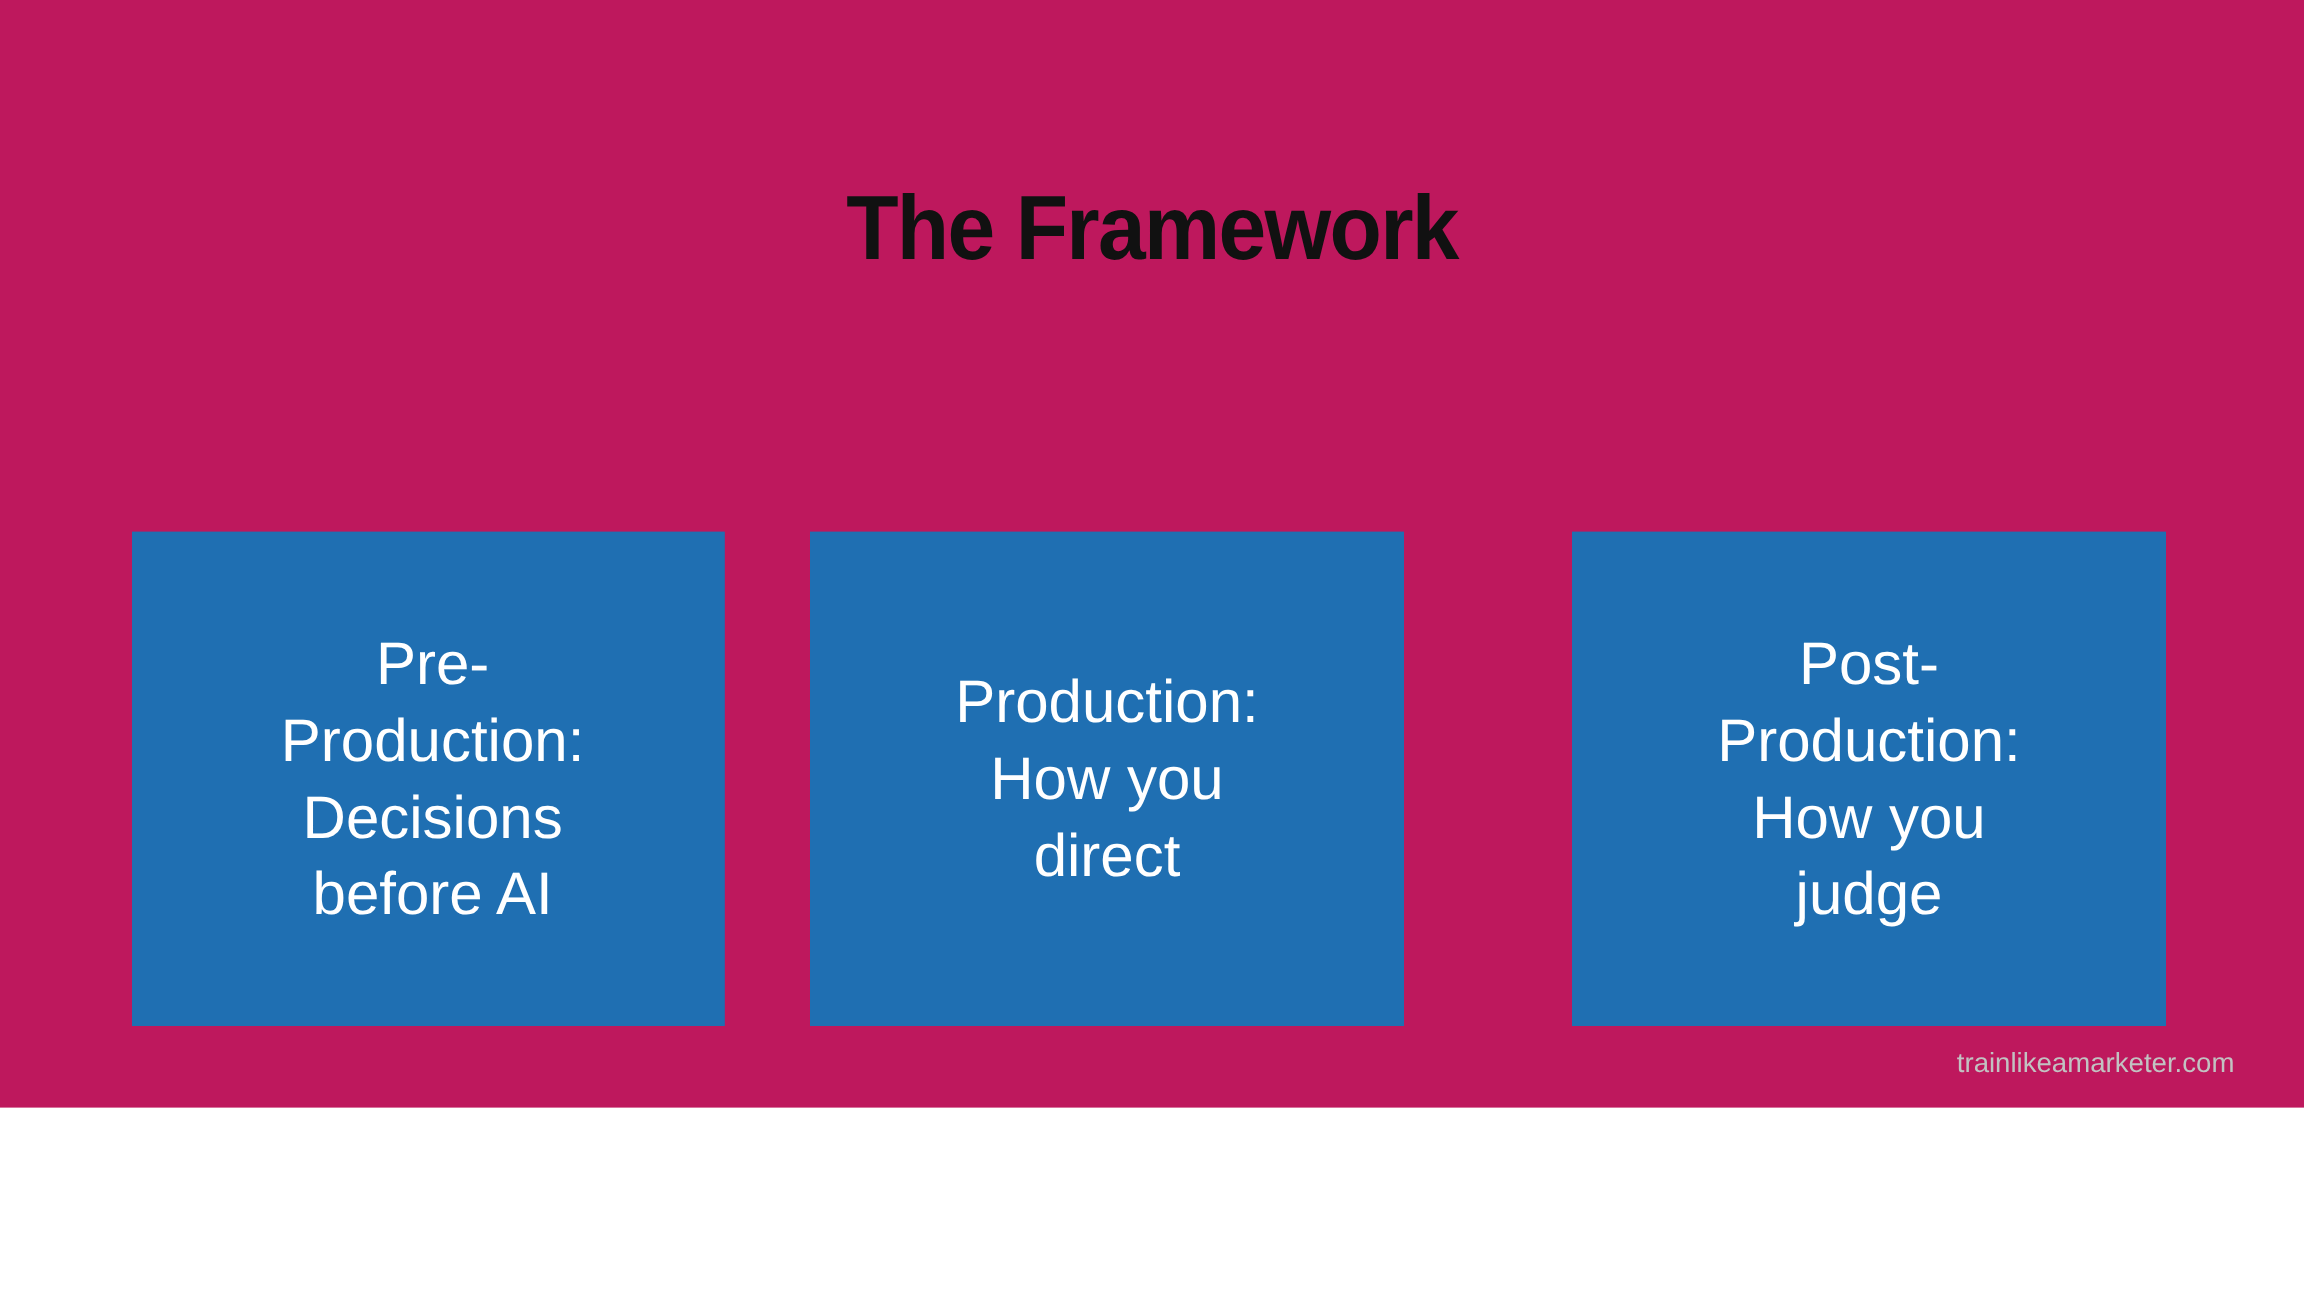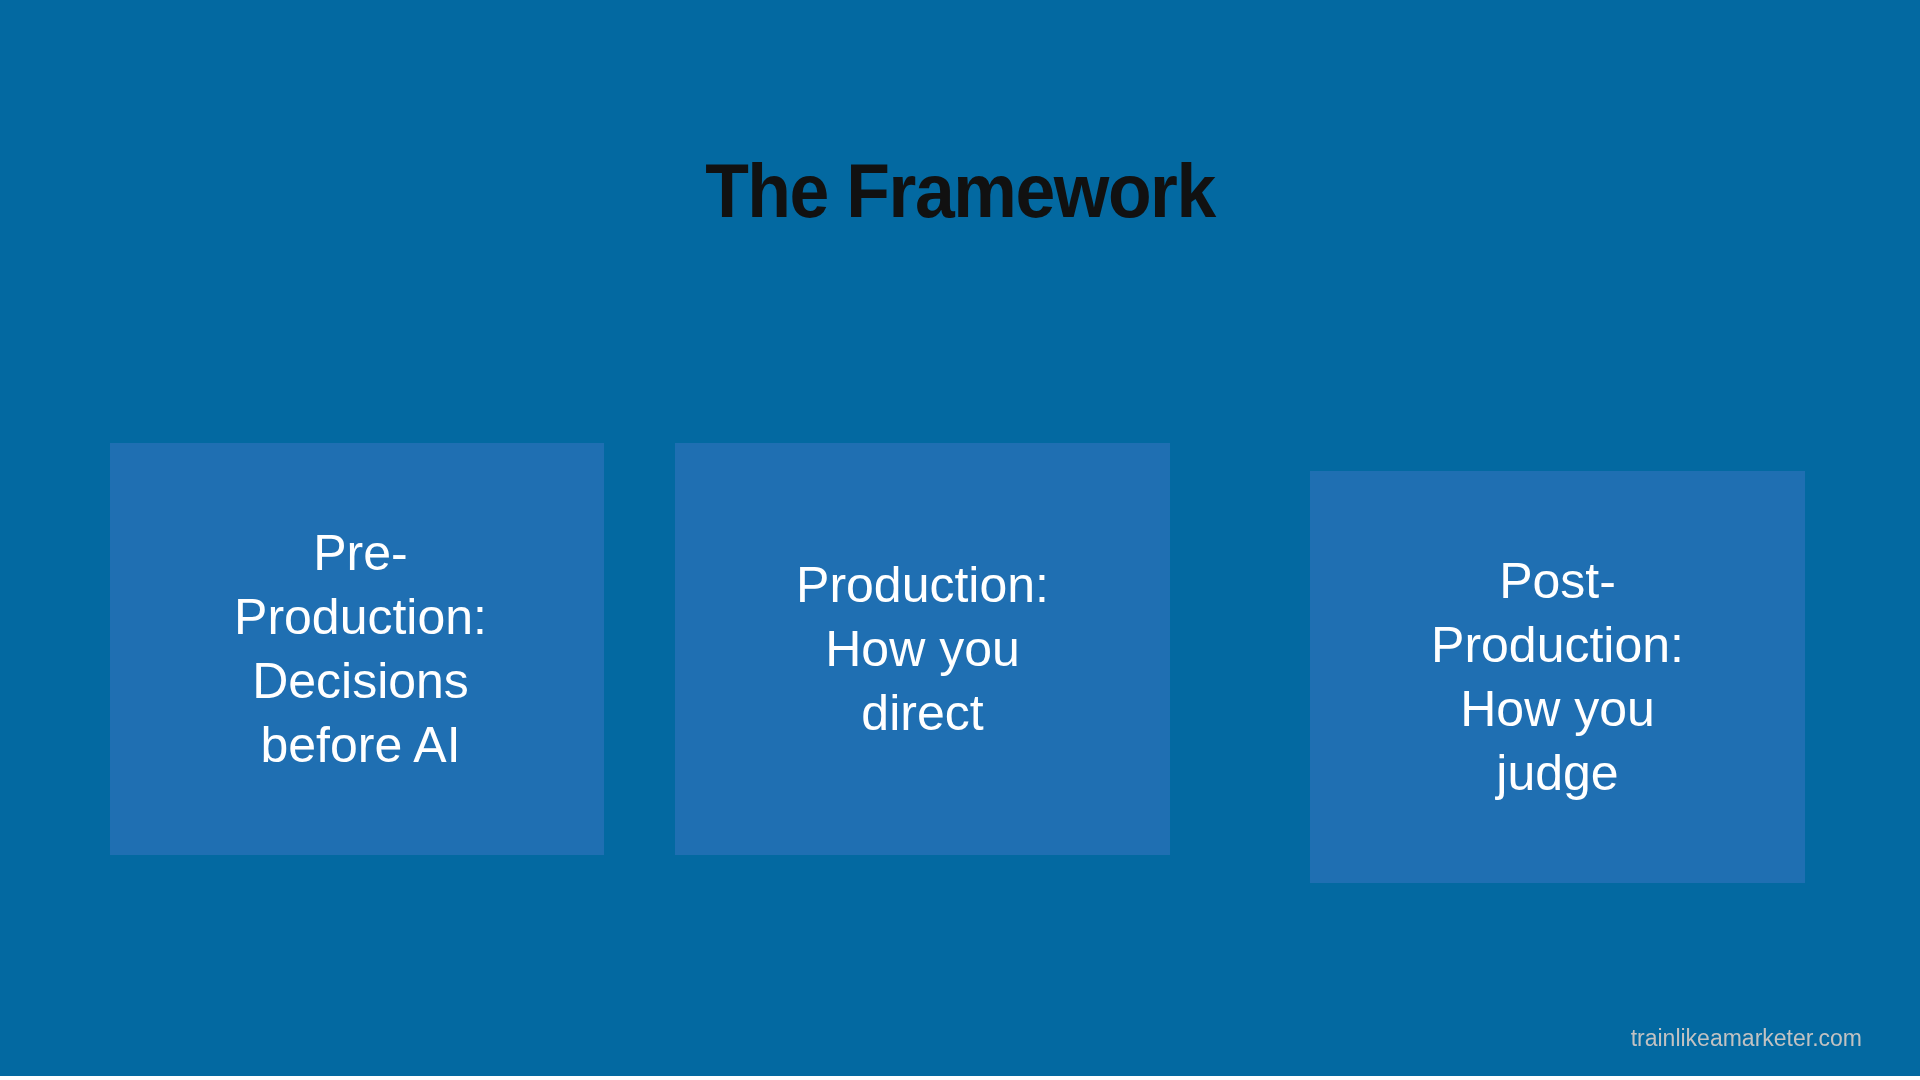--- a/index.html
+++ b/index.html
@@ -11,22 +11,22 @@
     width: 1920px;
     height: 1080px;
     background: #ffffff;
     font-family: "Liberation Sans", "DejaVu Sans", sans-serif;
     overflow: hidden;
   }
 
   .slide {
     position: relative;
     width: 1920px;
-    height: 1076px;
-    background: #0369a1;
+    height: 923px;
+    background: #be185d;
     box-sizing: border-box;
   }
 
   
   .slide-title {
     position: absolute;
     left: 0;
     top: 96px;
     width: 1920px;
     text-align: center;
@@ -57,21 +57,21 @@
     background: #1f6fb2;
     display: flex;
     align-items: center;
     justify-content: center;
     box-sizing: border-box;
     padding: 0 26px;
   }
 
   .card-1 { left: 110px;  width: 494px; padding-left: 33px; }
   .card-2 { left: 675px;  width: 495px; }
-  .card-3 { left: 1310px; width: 495px; margin-top: 28px; }
+  .card-3 { left: 1310px; width: 495px; }
 
   .card-text {
     display: block;
     width: 100%;
     text-align: center;
     color: #ffffff;
     font-family: "Liberation Sans", "DejaVu Sans", sans-serif;
     font-weight: 400;
     font-size: 50px;
     line-height: 64px;

